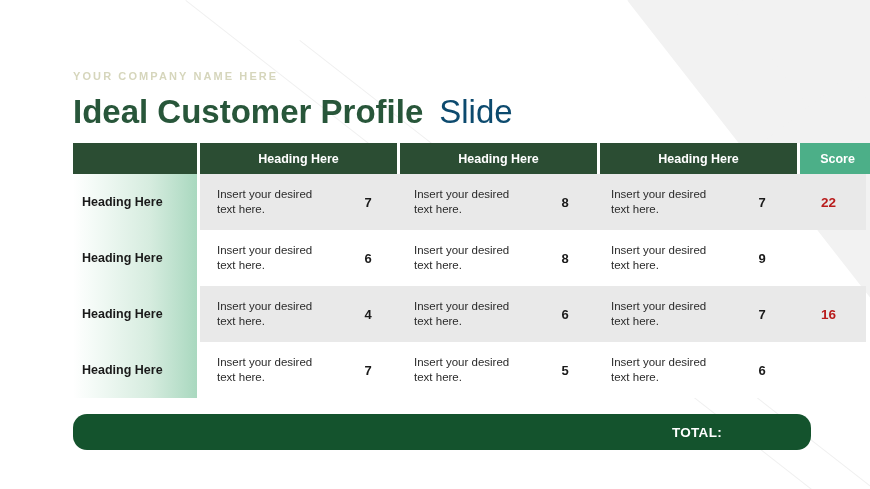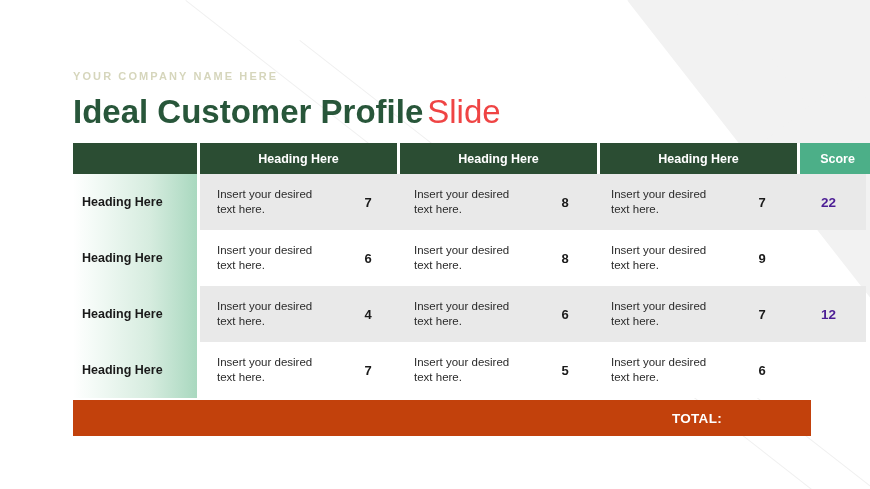--- a/index.html
+++ b/index.html
@@ -120,22 +120,22 @@
     white-space: nowrap;
     color: #2d4a34;
   }
   .page-title .t-bold {
     font-weight: bold;
     color: #28563a;
     text-align: right;
   }
   .page-title .t-light {
     font-weight: normal;
-    color: #ef4444;
-    margin-left: 4px;
+    color: #0c4a6e;
+    margin-left: 16px;
   }
 
   
   .table-wrap {
     position: absolute;
     left: 73px;
     top: 143px;
     width: 738px;
   }
 
@@ -215,33 +215,34 @@
   .cell-num {
     justify-content: center;
     font-size: 13px;
     font-weight: bold;
     color: #1a1a1a;
   }
   .cell-score {
     justify-content: center;
     font-size: 13.5px;
     font-weight: bold;
-    color: #4c1d95;
+    color: #b91c1c;
   }
 
   
   .total-row {
-    margin-top: 2px;
+    margin-top: 16px;
     height: 36px;
-    background: #c2410c;
+    background: #14532d;
     display: flex;
     align-items: center;
     justify-content: flex-end;
     padding-right: 77px;
     box-sizing: border-box;
+    border-radius: 14px;
   }
   .total-label {
     color: #ffffff;
     font-size: 13.5px;
     font-weight: bold;
     letter-spacing: 0.3px;
   }
 </style>
 </head>
 <body>
@@ -316,21 +317,21 @@
 
     <div class="t-row body-row shade">
       <div class="cell cell-label c-label">Heading Here</div>
       <div class="cell-gap"></div>
       <div class="cell cell-fill cell-text c-text">Insert your desired text here.</div>
       <div class="cell cell-fill cell-num c-num">4</div>
       <div class="cell cell-fill cell-text c-text">Insert your desired text here.</div>
       <div class="cell cell-fill cell-num c-num">6</div>
       <div class="cell cell-fill cell-text c-text">Insert your desired text here.</div>
       <div class="cell cell-fill cell-num c-num">7</div>
-      <div class="cell cell-fill cell-score c-score">12</div>
+      <div class="cell cell-fill cell-score c-score">16</div>
     </div>
 
     <div class="t-row body-row plain">
       <div class="cell cell-label c-label">Heading Here</div>
       <div class="cell-gap"></div>
       <div class="cell cell-fill cell-text c-text">Insert your desired text here.</div>
       <div class="cell cell-fill cell-num c-num">7</div>
       <div class="cell cell-fill cell-text c-text">Insert your desired text here.</div>
       <div class="cell cell-fill cell-num c-num">5</div>
       <div class="cell cell-fill cell-text c-text">Insert your desired text here.</div>

